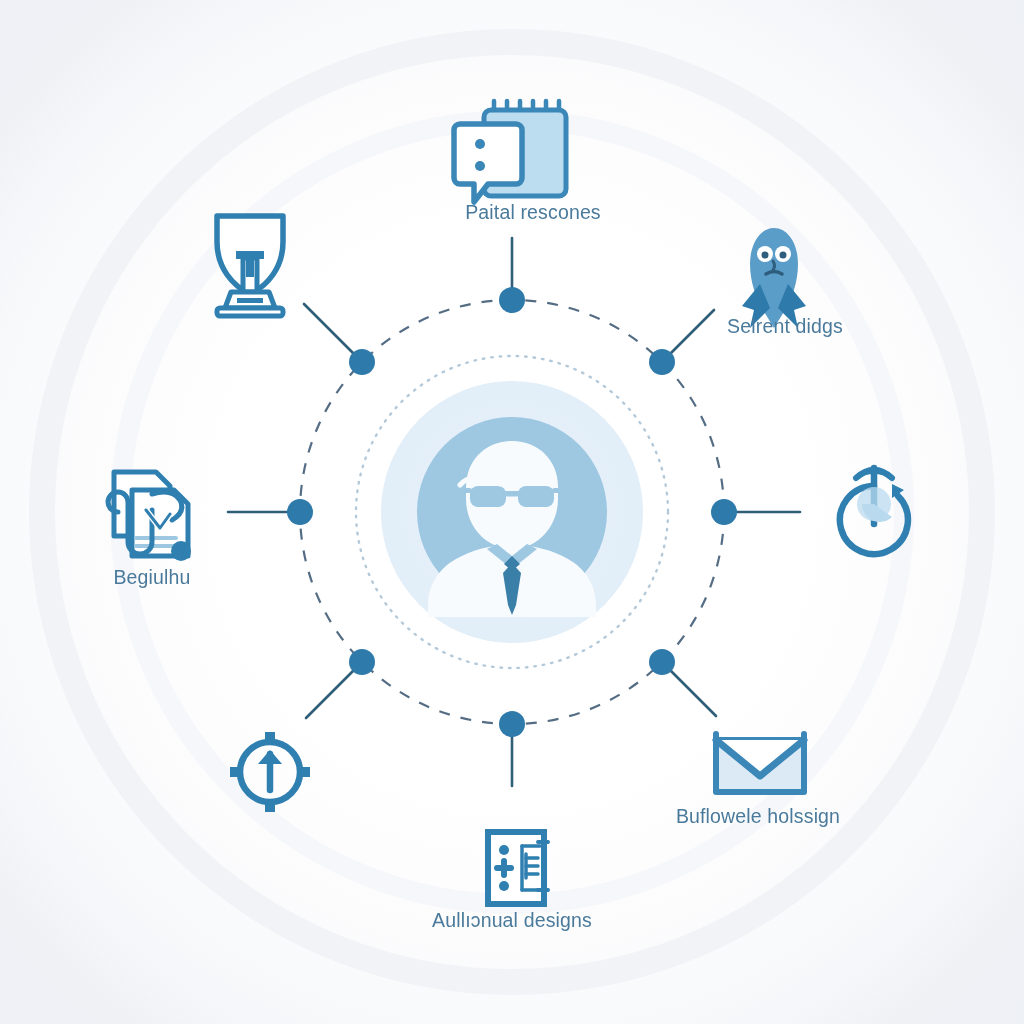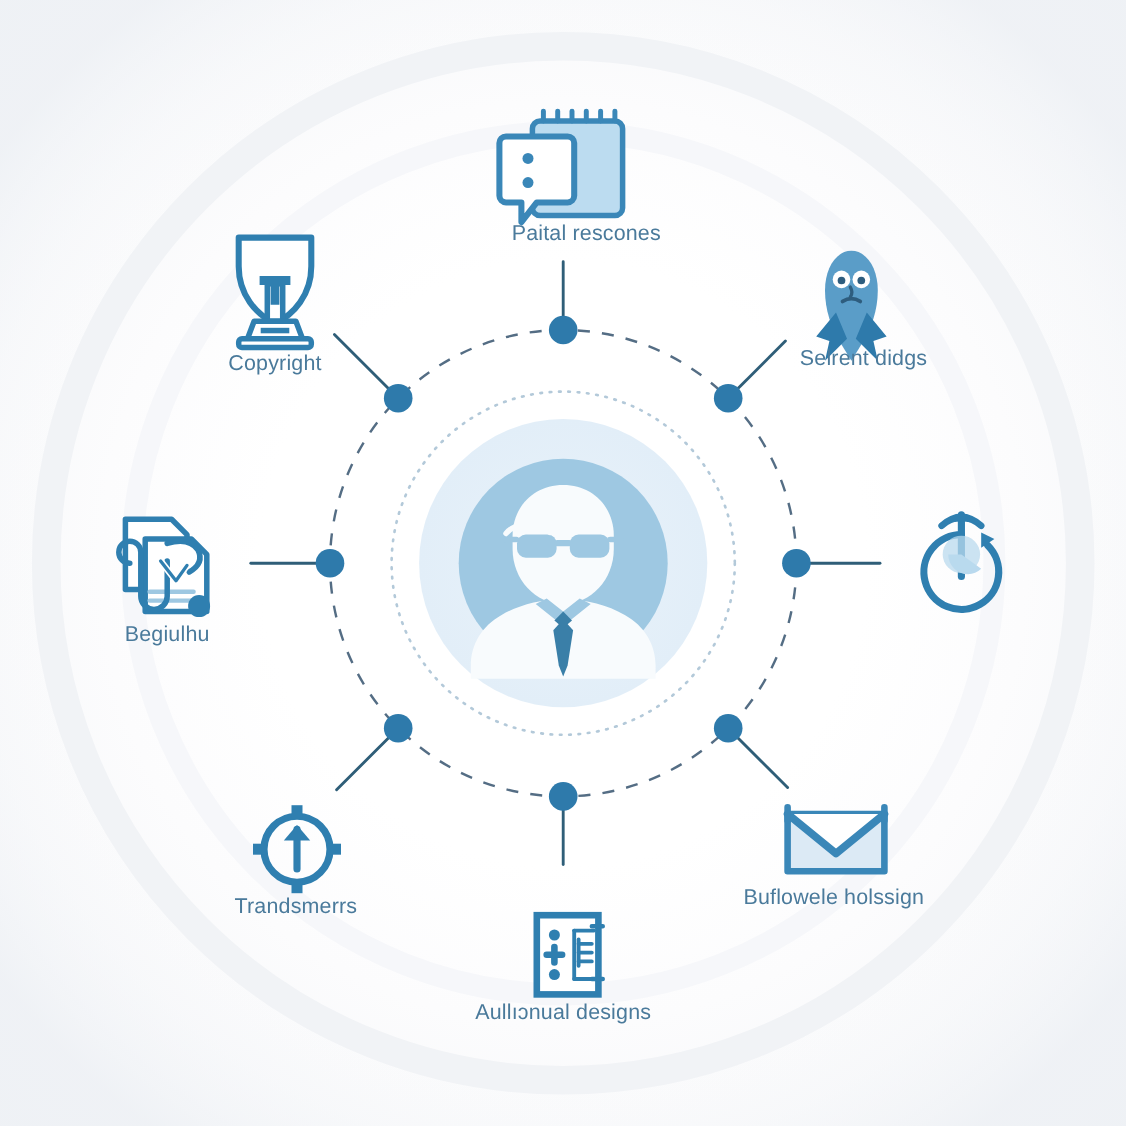--- a/index.html
+++ b/index.html
@@ -199,36 +199,30 @@
         <path d="M44 26 v24"></path>
       </g>
       <path d="M56 14 h10 M56 62 h10" stroke="#2f7fb0" stroke-width="4" stroke-linecap="round"></path>
     </g>
   </svg>
 
   <div class="node-group" style="left:403px; top:200px;">
     <div class="node-text">Paital rescones</div>
   </div>
 
-  <div class="node-group" style="left:120px; top:318px;">
-    <div class="node-text">Copyright</div>
-  </div>
 
   <div class="node-group" style="left:22px; top:565px;">
     <div class="node-text">Begiulhu</div>
   </div>
 
   <div class="node-group" style="left:655px; top:314px;">
     <div class="node-text">Selrent didgs</div>
   </div>
 
 
-  <div class="node-group" style="left:139px; top:812px;">
-    <div class="node-text">Trandsmerrs</div>
-  </div>
 
   <div class="node-group" style="left:628px; top:804px;">
     <div class="node-text">Buflowele holssign</div>
   </div>
 
   <div class="node-group" style="left:382px; top:908px;">
     <div class="node-text">Aullıɔnual designs</div>
   </div>
 
 </div>

